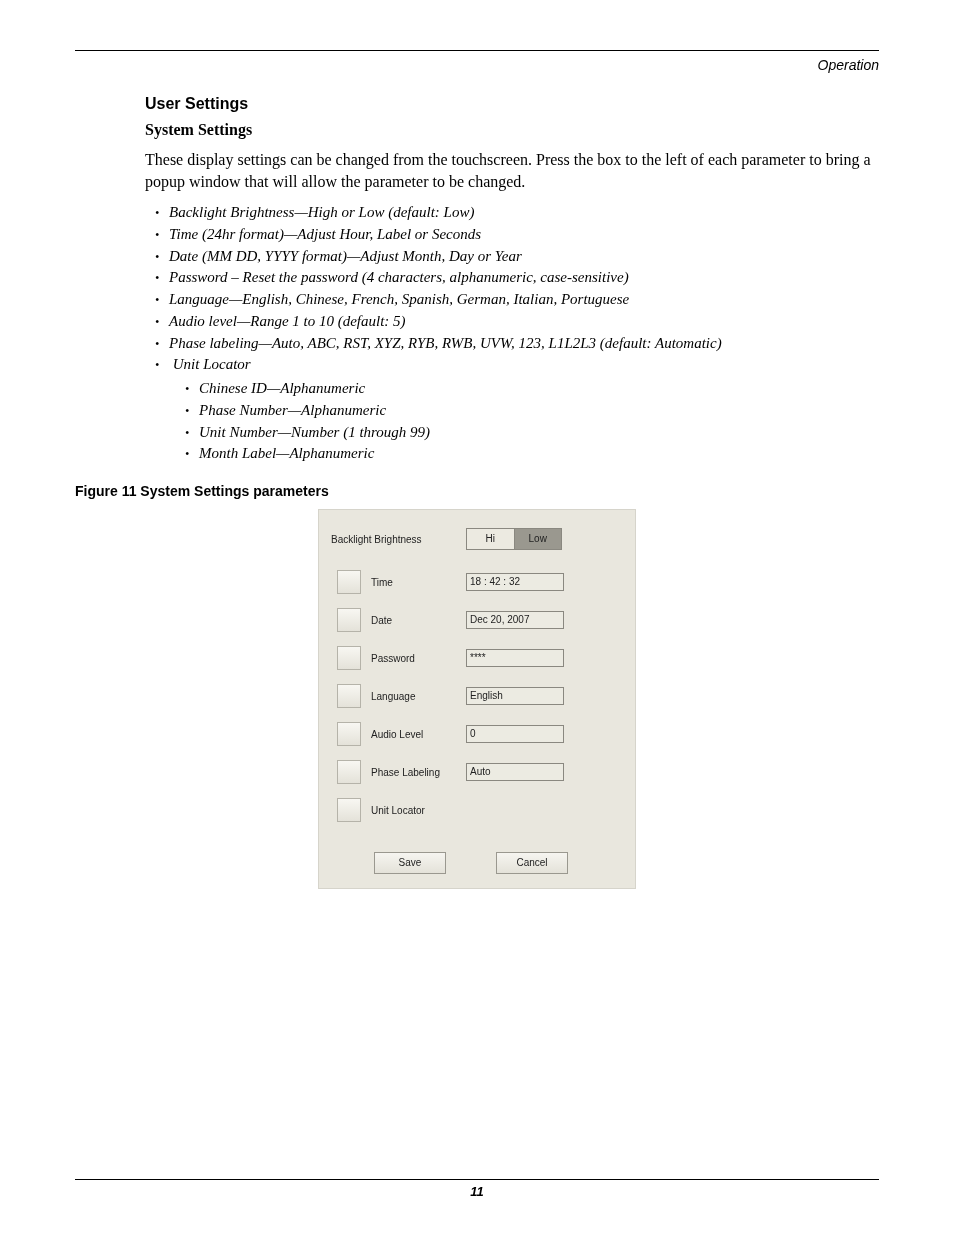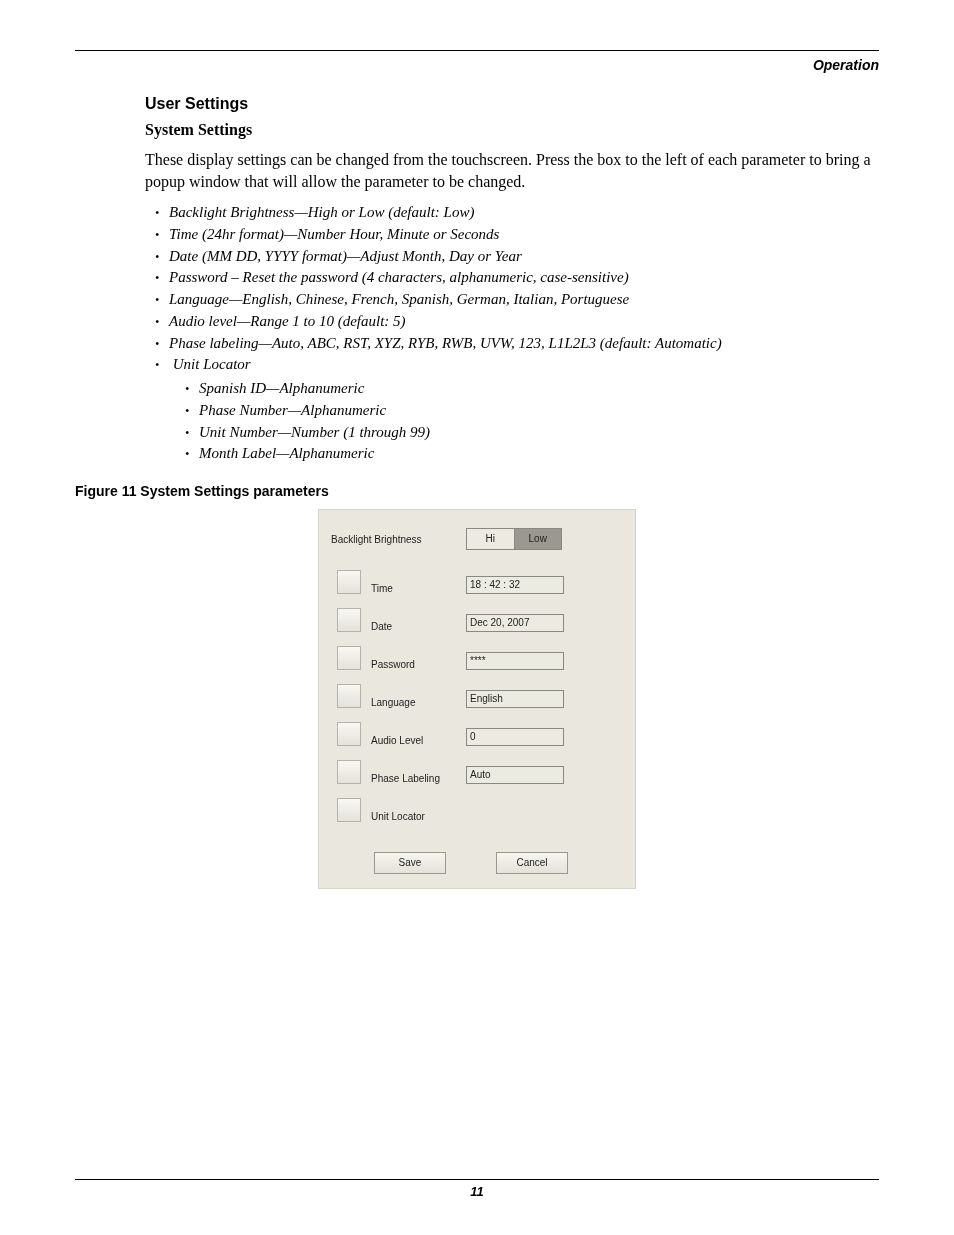--- a/index.html
+++ b/index.html
@@ -15,21 +15,21 @@
     box-sizing: border-box;
   }
   .header-line {
     border-top: 1px solid #000;
     margin-top: 10px;
     margin-bottom: 6px;
   }
   .section-label {
     text-align: right;
     font-family: Arial, Helvetica, sans-serif;
-    font-weight: bold;
+    font-weight: normal;
     font-style: italic;
     font-size: 14px;
     margin-top: 0;
     margin-bottom: 22px;
   }
   .content {
     padding-left: 70px;
   }
   h2.user-settings {
     font-family: Arial, Helvetica, sans-serif;
@@ -88,21 +88,21 @@
     margin: 0 auto;
     background: #e9e7de;
     border: 1px solid #d6d4cb;
     padding: 18px 24px 14px 12px;
     font-family: Arial, Helvetica, sans-serif;
     font-size: 10px;
     color: #222;
   }
   .row {
     display: flex;
-    align-items: flex-end;
+    align-items: center;
     margin-bottom: 14px;
   }
   .row .box {
     width: 22px;
     height: 22px;
     background: linear-gradient(#f8f7f2, #e4e2d9);
     border: 1px solid #b5b3a9;
     margin-right: 10px;
     margin-left: 6px;
   }
@@ -185,30 +185,30 @@
   <div class="header-line"></div>
   <div class="section-label">Operation</div>
 
   <div class="content">
     <h2 class="user-settings">User Settings</h2>
     <h3 class="system-settings">System Settings</h3>
     <p class="intro"> These display settings can be changed from the touchscreen. Press the box to the left of each parameter to bring a popup window that will allow the parameter to be changed.</p>
 
     <ul class="outer">
       <li>Backlight Brightness—High or Low (default: Low)</li>
-      <li>Time (24hr format)—Number Hour, Minute or Seconds</li>
+      <li>Time (24hr format)—Adjust Hour, Label or Seconds</li>
       <li>Date (MM DD, YYYY format)—Adjust Month, Day or Year</li>
       <li>Password – Reset the password (4 characters, alphanumeric, case-sensitive)</li>
       <li>Language—English, Chinese, French, Spanish, German, Italian, Portuguese</li>
       <li>Audio level—Range 1 to 10 (default: 5)</li>
       <li>Phase labeling—Auto, ABC, RST, XYZ, RYB, RWB, UVW, 123, L1L2L3 (default: Automatic)</li>
       <li>
         <span>Unit Locator</span>
         <ul class="inner">
-          <li>Spanish ID—Alphanumeric</li>
+          <li>Chinese ID—Alphanumeric</li>
           <li>Phase Number—Alphanumeric</li>
           <li>Unit Number—Number (1 through 99)</li>
           <li>Month Label—Alphanumeric</li>
         </ul>
       </li>
     </ul>
   </div>
 
   <div class="figure-caption">Figure 11    System Settings parameters</div>
 

